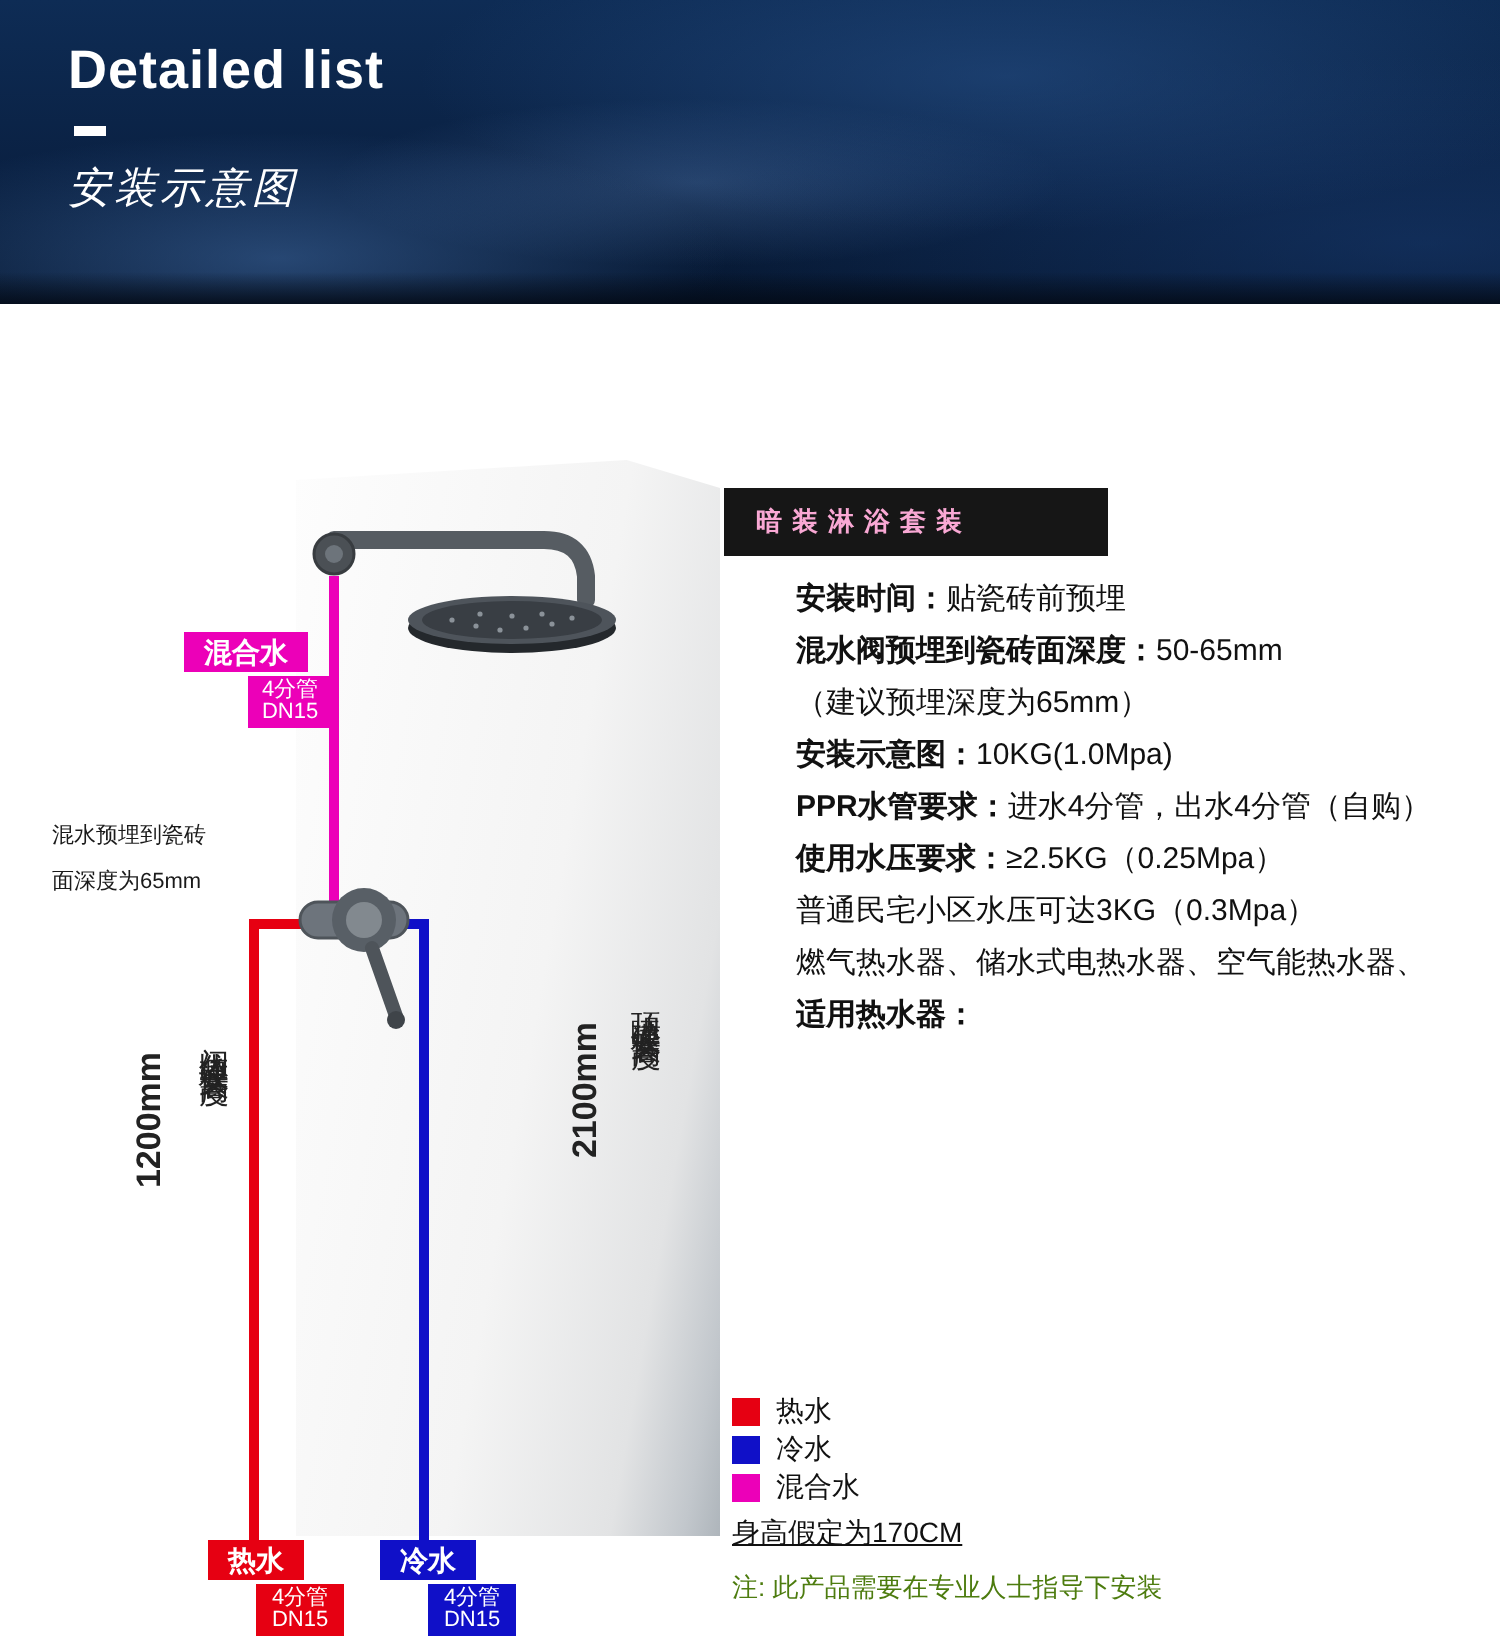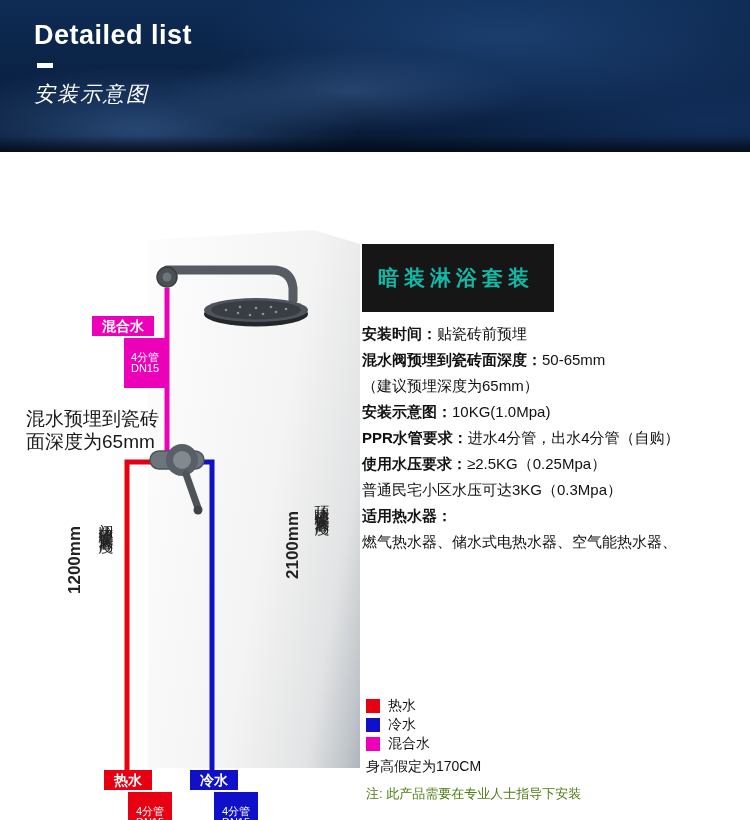--- a/index.html
+++ b/index.html
@@ -22,49 +22,49 @@
 
   
   .diagram{position:absolute;inset:0;}
   .wall{position:absolute;left:148px;top:230px;width:212px;height:538px;
       background:linear-gradient(100deg,#fdfdfd 0%,#f4f4f4 55%,#e2e3e4 82%,#c2c7cc 94%,#aeb5bb 100%);
       clip-path:polygon(0 10px,78% 0,100% 14px,100% 100%,0 100%);}
   .dsvg{position:absolute;left:0;top:200px;width:360px;height:620px;}
 
   .tag{position:absolute;text-align:center;line-height:1;}
   .tag .tag-main{display:inline-block;color:#fff;font-size:14px;font-weight:bold;padding:3px 10px;}
-  .tag .tag-sub{display:inline-block;color:#fff;font-size:11px;padding:14px 6px;margin-top:2px;margin-left:44px;}
+  .tag .tag-sub{display:inline-block;color:#fff;font-size:11px;padding:2px 6px;margin-top:2px;margin-left:44px;}
   .tag-mixed{left:80px;top:316px;width:86px;}
   .tag-hot{left:84px;top:770px;width:88px;}
   .tag-cold{left:170px;top:770px;width:88px;}
 
-  .depth-note{position:absolute;left:26px;top:407px;font-size:19px;line-height:23px;color:#1a1a1a;}
+  .depth-note{position:absolute;left:26px;top:407px;font-size:11px;line-height:23px;color:#1a1a1a;}
 
   .measure-value{position:absolute;width:110px;text-align:center;font-size:17px;font-weight:bold;color:#222;
       transform:rotate(-90deg);}
   .mv-valve{left:20px;top:550px;}
   .mv-shower{left:238px;top:535px;}
   .measure-label{position:absolute;writing-mode:vertical-rl;text-orientation:upright;
       font-size:15px;color:#222;letter-spacing:2px;}
   .ml-valve{left:96px;top:512px;}
   .ml-shower{left:312px;top:494px;}
 
   
   .info{position:absolute;left:362px;top:244px;width:380px;}
-  .info-title{display:inline-block;background:#161616;color:#14b8a6;font-size:21px;font-weight:bold;
-      letter-spacing:5px;padding:20px 16px;min-width:160px;margin-bottom:9px;}
+  .info-title{display:inline-block;background:#161616;color:#f9a8d4;font-size:13px;font-weight:bold;
+      letter-spacing:5px;padding:8px 16px;min-width:160px;margin-bottom:9px;}
   .info-line{font-size:15px;line-height:26px;color:#111;}
-  .info-line b{font-weight:bold;}
+  .info-line b{font-weight:bold;margin-left:36px;}
 
   
   .legend{position:absolute;left:366px;top:696px;}
   .legend-row{display:flex;align-items:center;gap:8px;height:19px;}
   .legend-sq{width:14px;height:14px;flex:0 0 14px;}
   .legend-label{font-size:14px;color:#111;}
-  .legend-height{font-size:14px;color:#111;margin-top:5px;}
+  .legend-height{font-size:14px;color:#111;margin-top:5px;text-decoration:underline;}
   .legend-note{font-size:13px;color:#4d7c0f;margin-top:9px;}
 </style>
 </head>
 <body>
 
 <div class="page">
 
   <header class="hero">
     <h1>Detailed list</h1>
     <div class="dash"></div>
@@ -136,22 +136,22 @@
 
   <aside class="info">
     <div class="info-title" style="background: rgb(22, 22, 22);">暗装淋浴套装</div>
     <div class="info-line"><b>安装时间：</b><span>贴瓷砖前预埋</span></div>
     <div class="info-line"><b>混水阀预埋到瓷砖面深度：</b><span>50-65mm</span></div>
     <div class="info-line"><b></b><span>（建议预埋深度为65mm）</span></div>
     <div class="info-line"><b>安装示意图：</b><span>10KG(1.0Mpa)</span></div>
     <div class="info-line"><b>PPR水管要求：</b><span>进水4分管，出水4分管（自购）</span></div>
     <div class="info-line"><b>使用水压要求：</b><span>≥2.5KG（0.25Mpa）</span></div>
     <div class="info-line"><b></b><span>普通民宅小区水压可达3KG（0.3Mpa）</span></div>
+    <div class="info-line"><b></b><span>燃气热水器、储水式电热水器、空气能热水器、</span></div>
     <div class="info-line"><b>适用热水器：</b><span></span></div>
-    <div class="info-line"><b></b><span>燃气热水器、储水式电热水器、空气能热水器、</span></div>
   </aside>
 
   <div class="legend">
     <div class="legend-row">
       <span class="legend-sq" style="background: rgb(230, 0, 18);"></span>
       <span class="legend-label">热水</span>
     </div>
     <div class="legend-row">
       <span class="legend-sq" style="background: rgb(16, 16, 200);"></span>
       <span class="legend-label">冷水</span>

